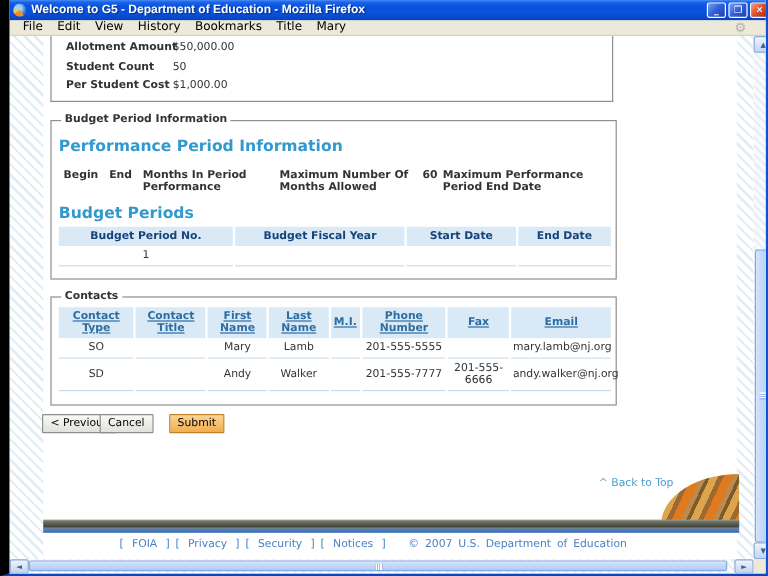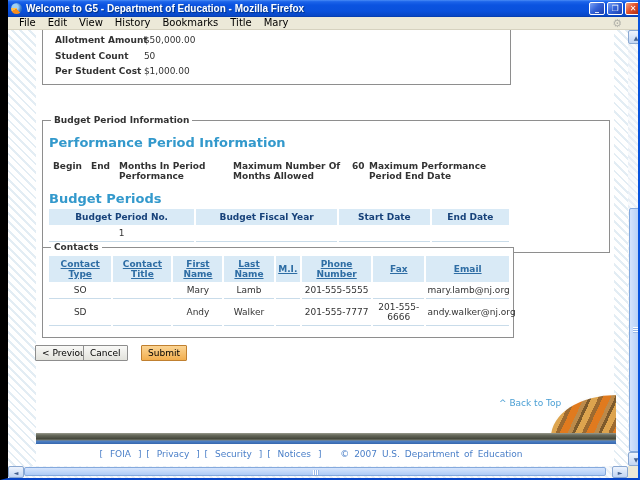--- a/index.html
+++ b/index.html
@@ -124,21 +124,21 @@
       <div class="sum-row" style="top:21px;">
         <span class="sum-label">Student Count</span>
         <span>50</span>
       </div>
       <div class="sum-row" style="top:36px;">
         <span class="sum-label">Per Student Cost</span>
         <span>$1,000.00</span>
       </div>
     </div>
 
-    <div class="fs" style="left:34px;top:70px;width:568px;height:133px;margin-top:20px;">
+    <div class="fs" style="left:34px;top:70px;width:472px;height:133px;">
       <span class="fs-legend">Budget Period Information</span>
       <div class="blue-head" style="top:14px;">Performance Period Information</div>
 
       <div>
         <span class="perf-item" style="left:10px;top:40px;">Begin</span>
         <span class="perf-item" style="left:48px;top:40px;">End</span>
         <span class="perf-item" style="left:76px;top:40px;width:92px;">Months In Period Performance</span>
         <span class="perf-item" style="left:190px;top:40px;width:112px;">Maximum Number Of Months Allowed</span>
         <span class="perf-item" style="left:309px;top:40px;">60</span>
         <span class="perf-item" style="left:326px;top:40px;width:150px;">Maximum Performance Period End Date</span>

